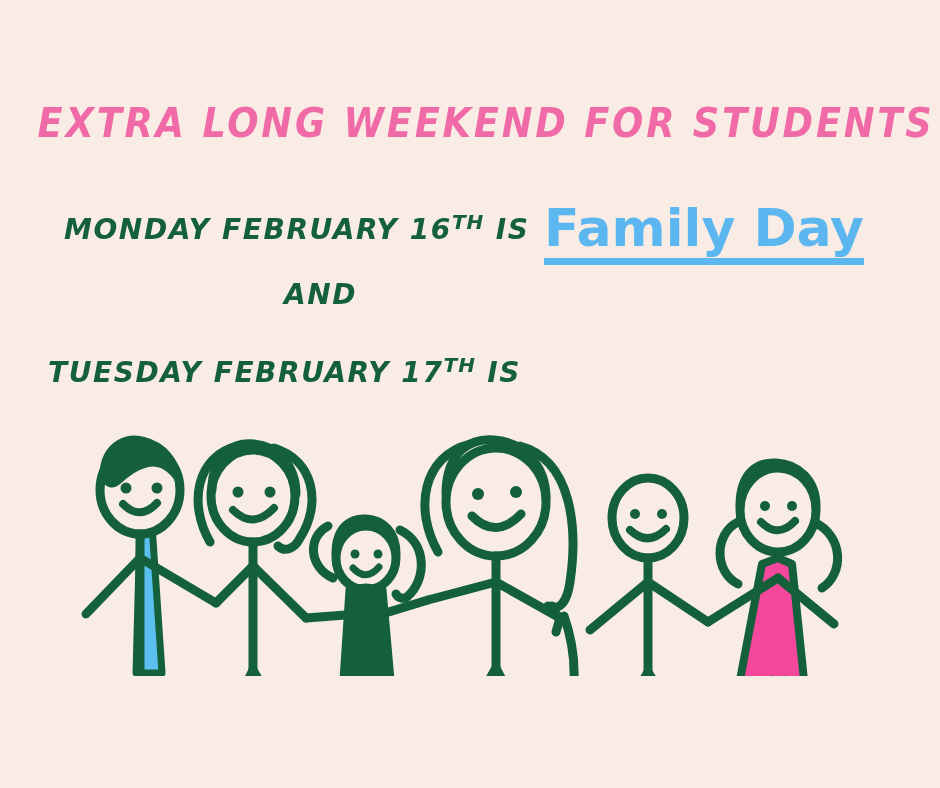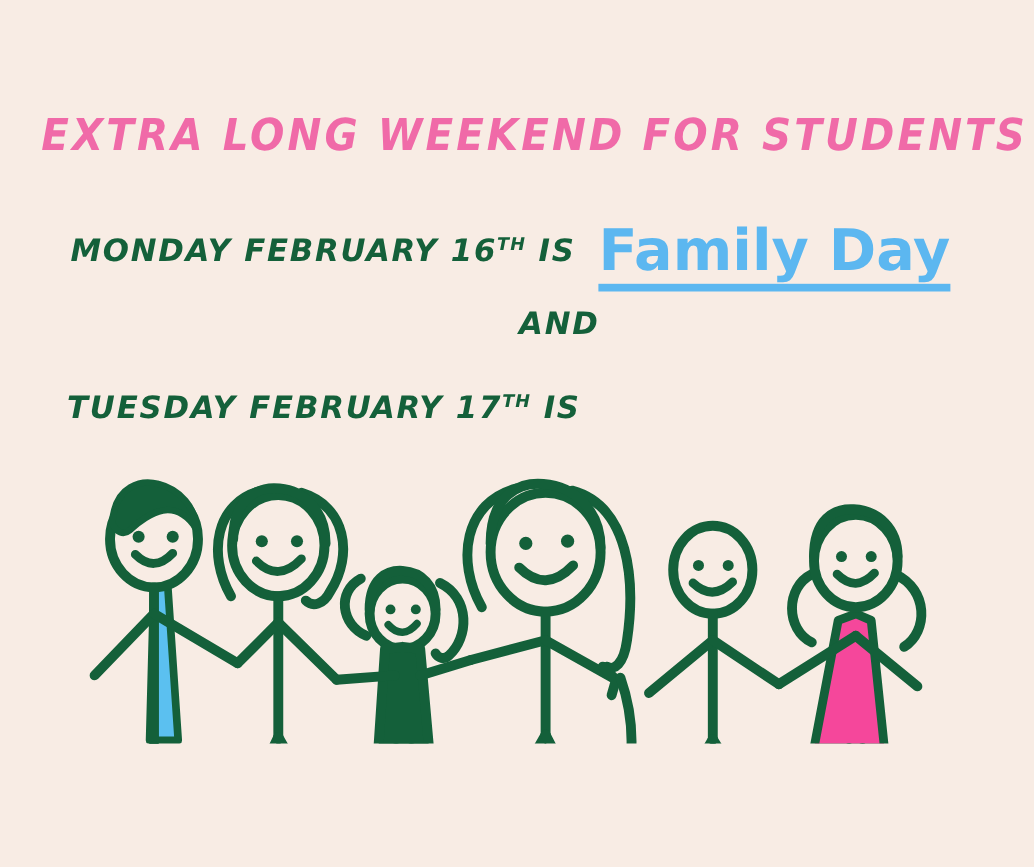--- a/index.html
+++ b/index.html
@@ -50,37 +50,38 @@
     font-family: "DejaVu Sans", sans-serif;
     font-weight: bold;
     font-style: italic;
     font-size: 28px;
     letter-spacing: 1.6px;
     text-transform: uppercase;
     white-space: nowrap;
     line-height: 34px;
   }
   .greenline .sup {
-    font-size: 16px;
+    font-size: 20px;
     vertical-align: super;
     letter-spacing: 1px;
   }
 
   #line-monday {
     left: 64px;
     top: 205px;
   }
   #line-and {
     left: 0px;
     top: 278px;
     width: 545px;
-    text-align: right;
+    text-align: center;
+    padding-left: 48px;
   }
   #line-tuesday {
-    left: 61px;
+    left: 48px;
     top: 348px;
   }
 
   
   .blueday {
     position: absolute;
     color: #5CB7F0;
     font-family: "DejaVu Sans", sans-serif;
     font-weight: bold;
     font-size: 52px;

